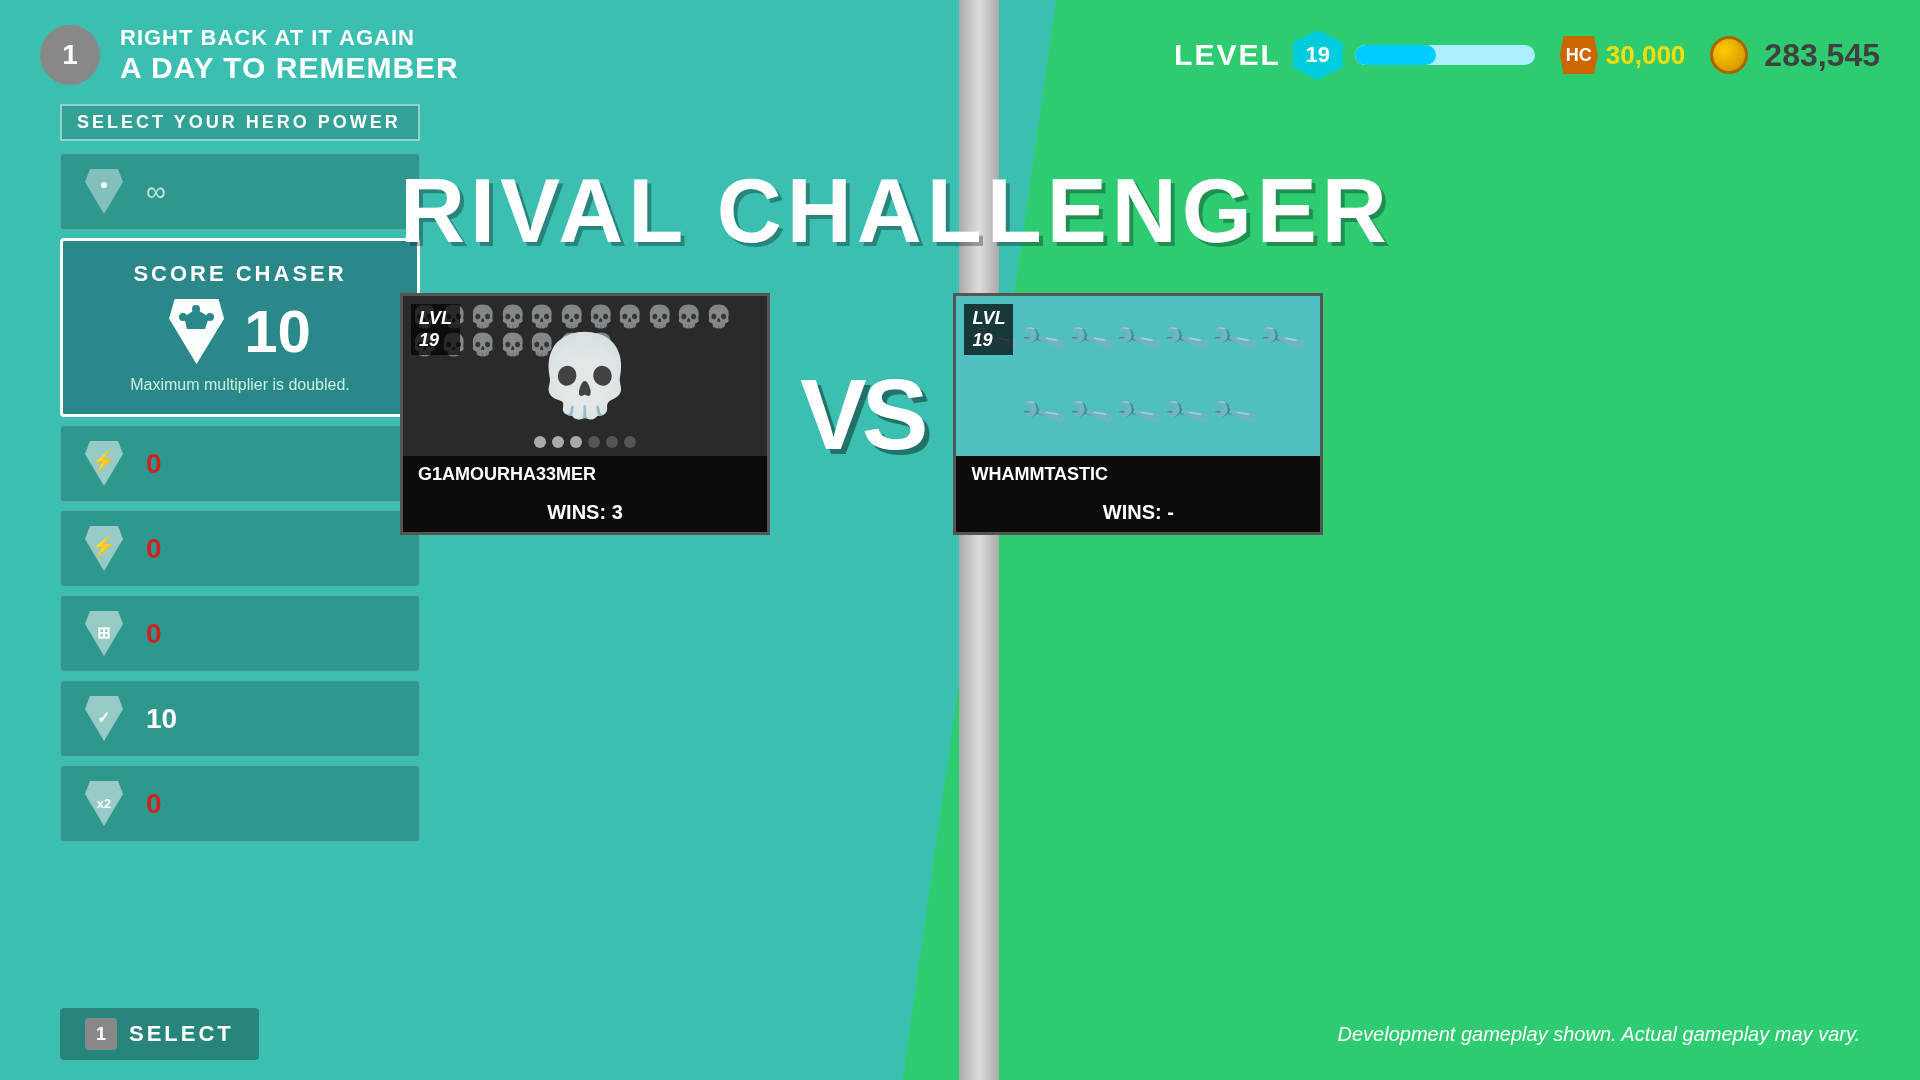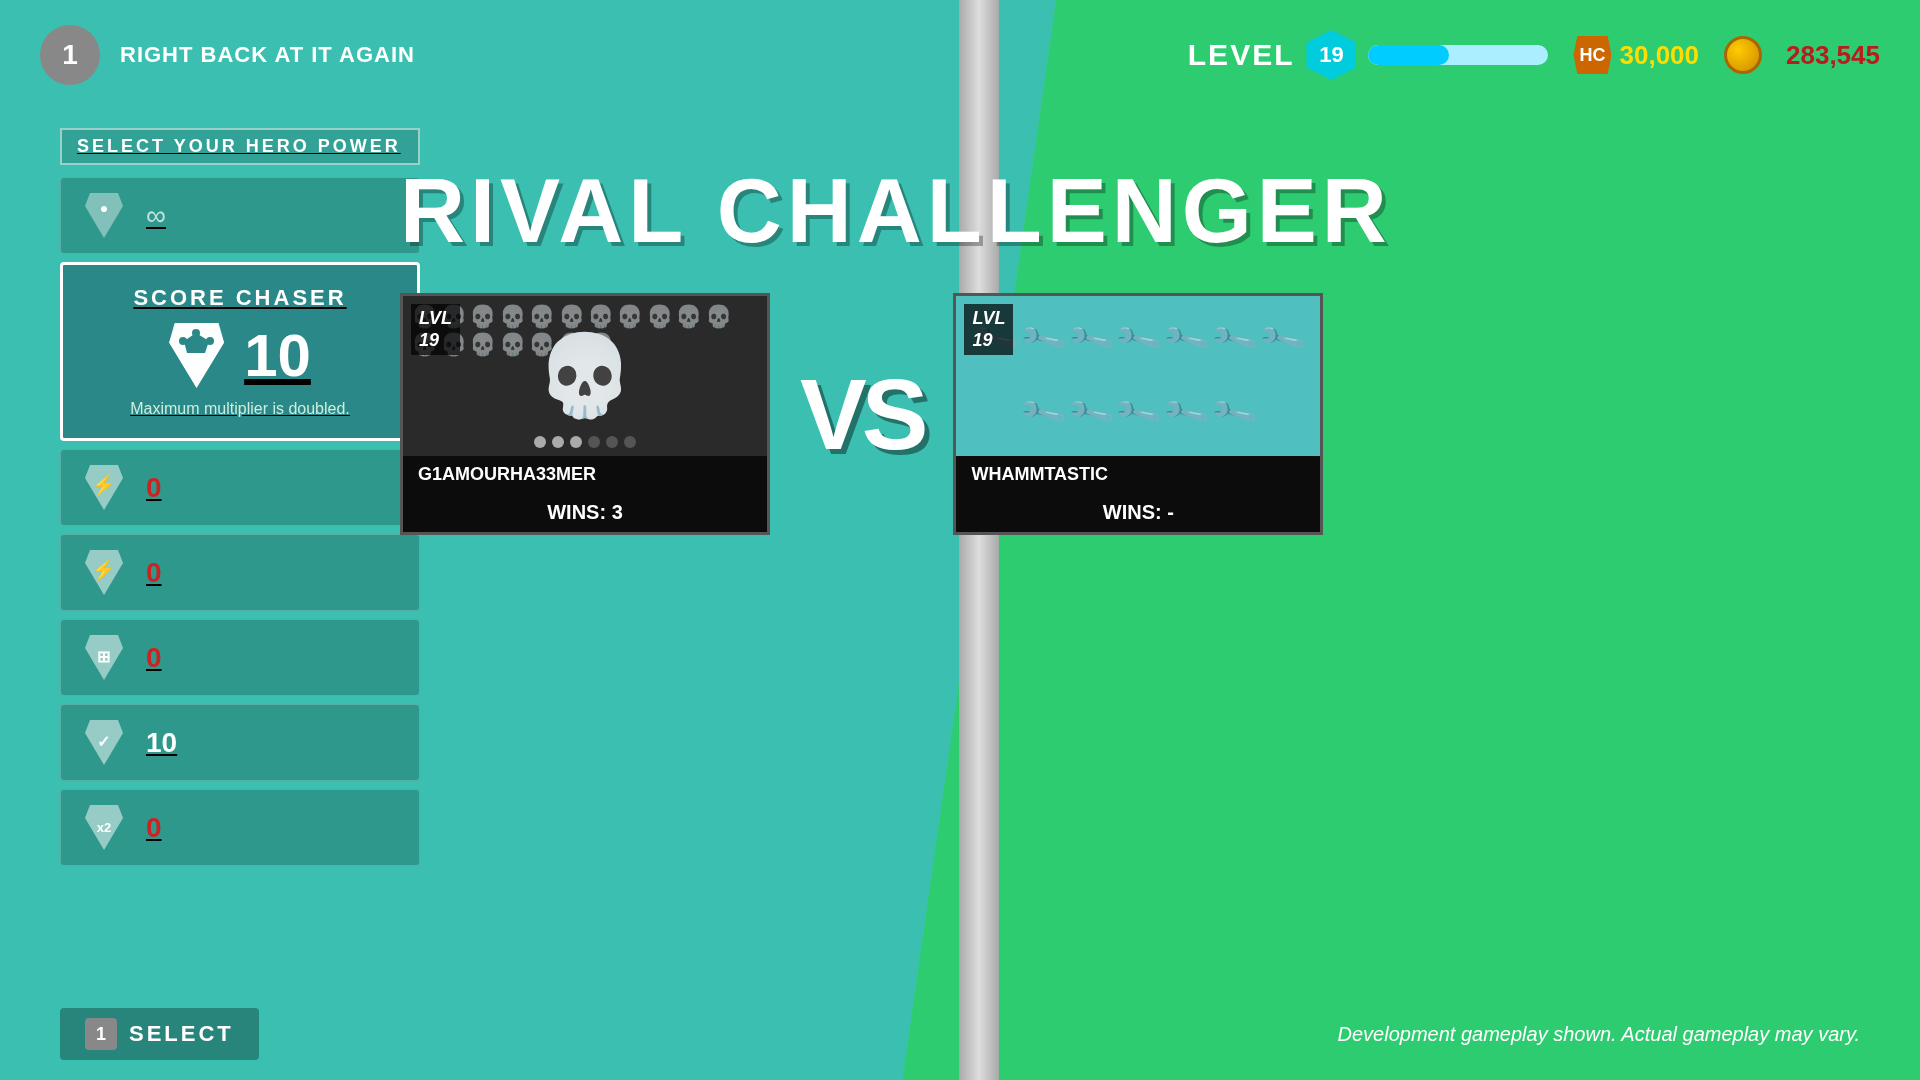--- a/index.html
+++ b/index.html
@@ -153,41 +153,40 @@
       justify-content: center;
       font-size: 18px;
       font-weight: 900;
       color: white;
       clip-path: polygon(10% 0%, 90% 0%, 100% 50%, 90% 100%, 10% 100%, 0% 50%);
     }
 
     .currency-coins {
       display: flex;
       align-items: center;
-      gap: 24px;
-      font-size: 26px;
-      font-weight: 900;
-      color: #b91c1c;
+      gap: 16px;
+      font-size: 32px;
+      font-weight: 900;
+      color: #404040;
     }
     .coin-icon {
       width: 38px;
       height: 38px;
       border-radius: 50%;
       background: radial-gradient(circle at 35% 35%, #ffcc00, #cc8800);
       border: 3px solid #aa6600;
     }
 
     
     .left-panel {
       position: absolute;
-      top: 128px;
+      top: 104px;
       left: 60px;
       width: 360px;
       z-index: 10;
-      text-decoration: underline;
     }
 
     .hero-power-label {
       font-size: 18px;
       font-weight: 900;
       color: white;
       letter-spacing: 3px;
       text-transform: uppercase;
       border: 2px solid rgba(255,255,255,0.5);
       padding: 6px 15px;
@@ -477,20 +476,21 @@
 
 <div class="bg-left"></div>
 <div class="bg-right"></div>
 <div class="bg-divider"></div>
 
 <div class="top-bar">
   <div class="player-info">
     <div class="player-number">1</div>
     <div class="song-info">
       <span class="song-subtitle">Right Back at It Again</span>
+      <span class="song-title">A Day To Remember</span>
     </div>
   </div>
 
   <div class="hud-right">
     <div class="level-display">
       <span class="level-label">LEVEL</span>
       <div class="level-badge">19</div>
       <div class="level-bar">
         <div class="level-bar-fill"></div>
       </div>

